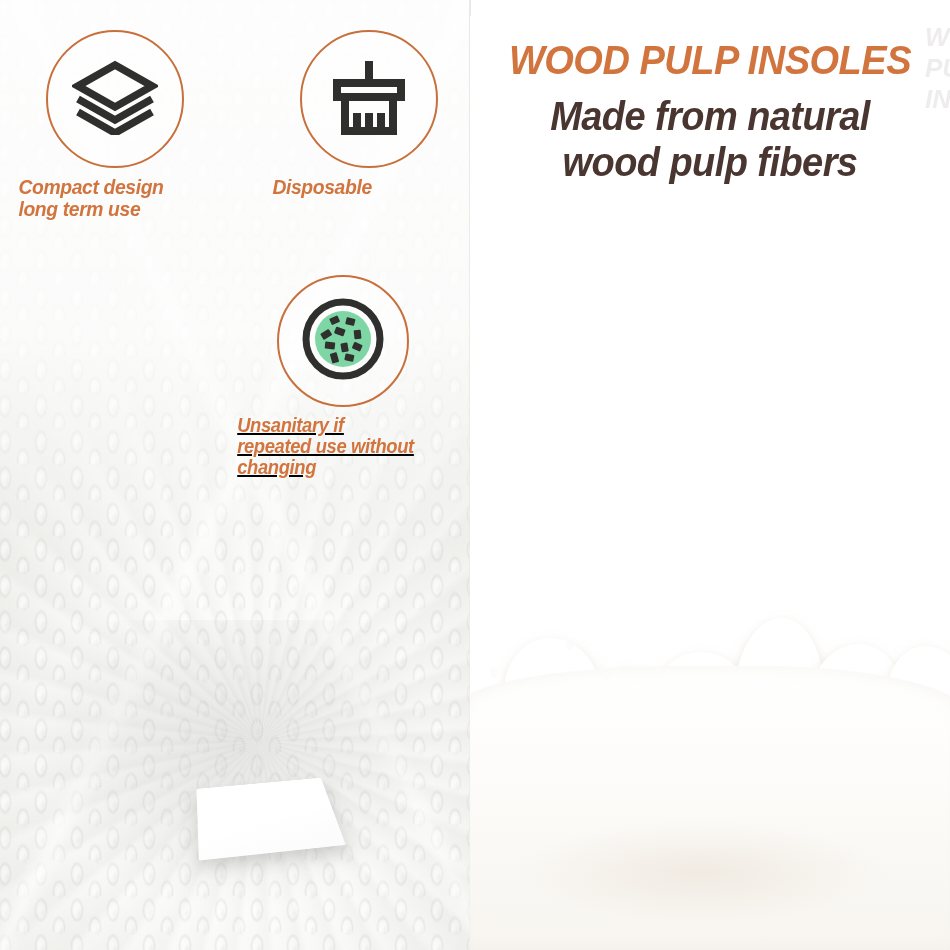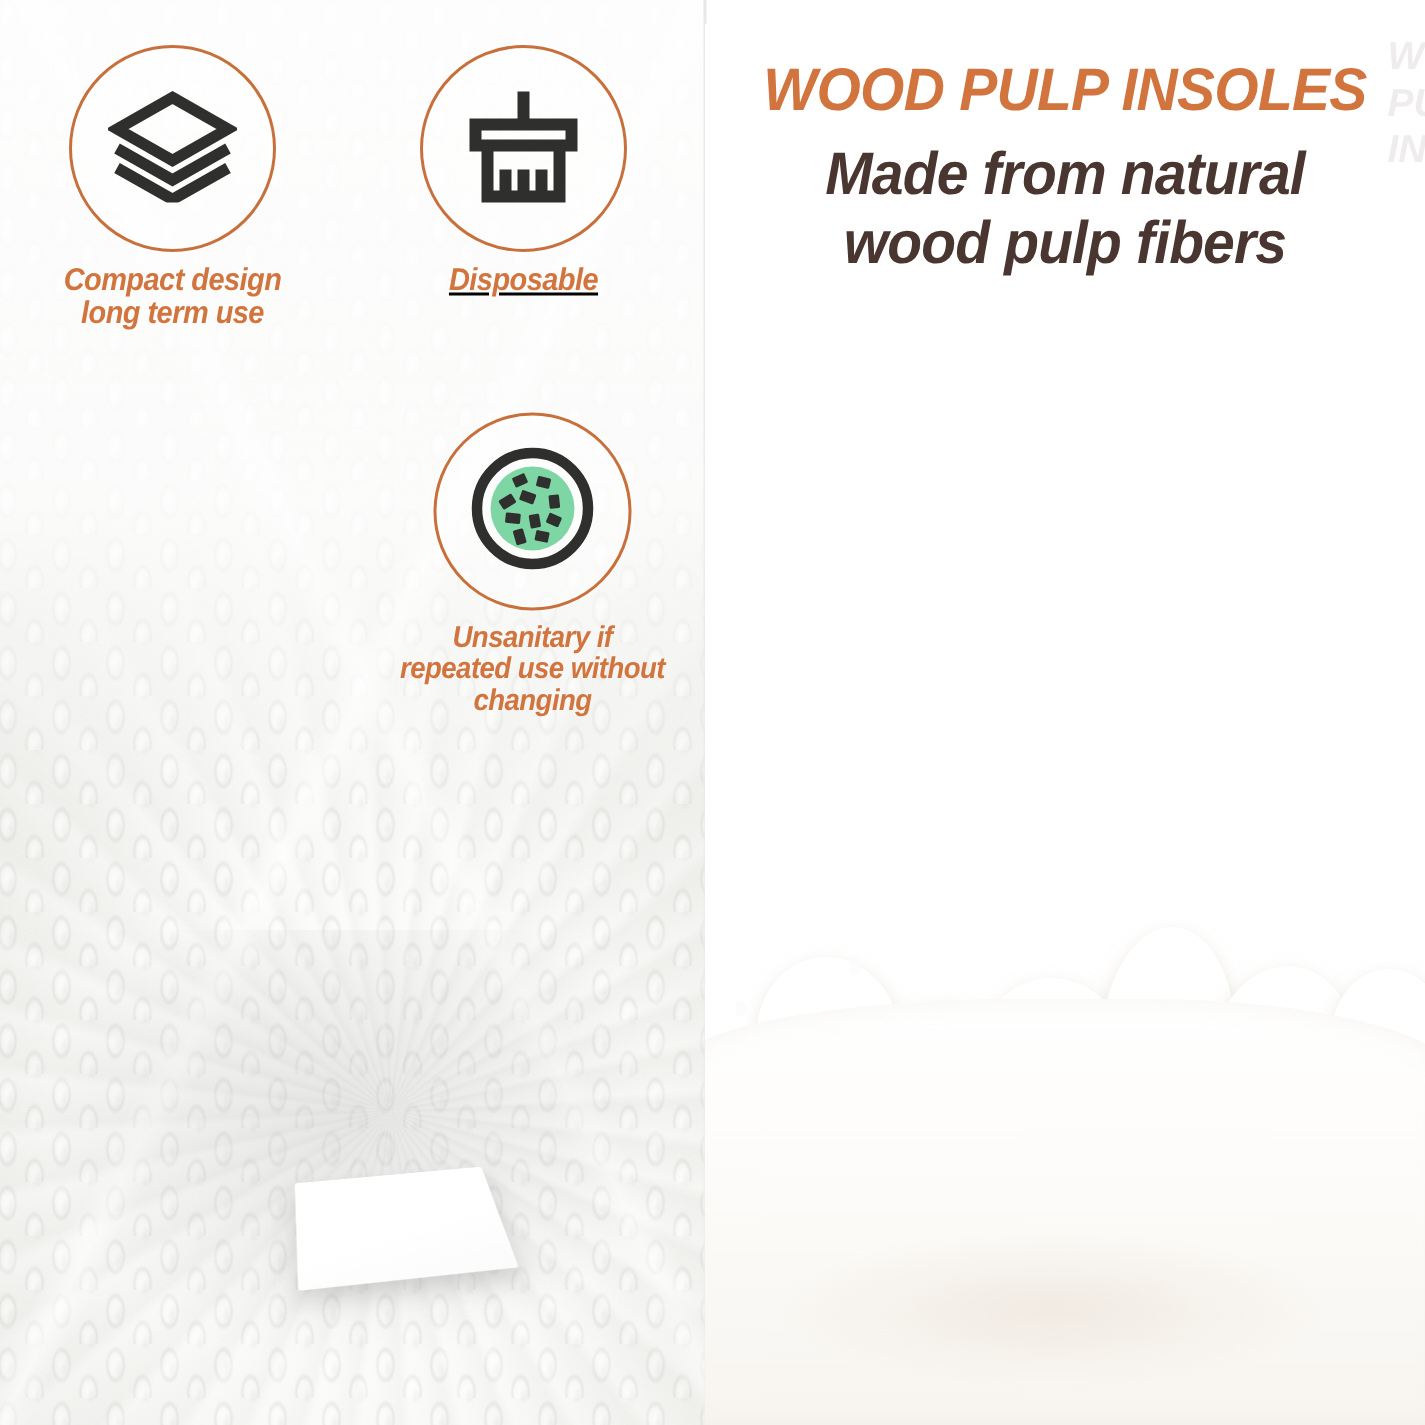--- a/index.html
+++ b/index.html
@@ -74,25 +74,25 @@
   
   .lp-iconwash{
     position:absolute;left:0;top:0;width:470px;height:540px;
     background:linear-gradient(to bottom, rgba(255,255,255,.92) 0%, rgba(255,255,255,.80) 62%, rgba(255,255,255,0) 100%);
   }
 
   
   .icon-grid{
     position:absolute;left:0;top:0;width:470px;height:540px;
   }
-  .feature{position:absolute;text-align:center;}
+  .feature{position:absolute;}
   .f-1{left:10px;  top:30px;  width:210px;}
-  .f-2{left:244px; top:30px;  width:210px;text-decoration:underline;}
+  .f-2{left:264px; top:30px;  width:210px;}
   .f-3{left:14px;  top:275px; width:210px;}
-  .f-4{left:240px; top:275px; width:230px;}
+  .f-4{left:228px; top:275px; width:230px;text-decoration:underline;}
 
   .circle{
     width:134px;height:134px;border-radius:50%;
     border:2.5px solid #C8703C;
     margin:0 auto;
     display:flex;align-items:center;justify-content:center;
     background:rgba(255,255,255,.42);
   }
   .f-3 .circle,.f-4 .circle{width:128px;height:128px;}
 

